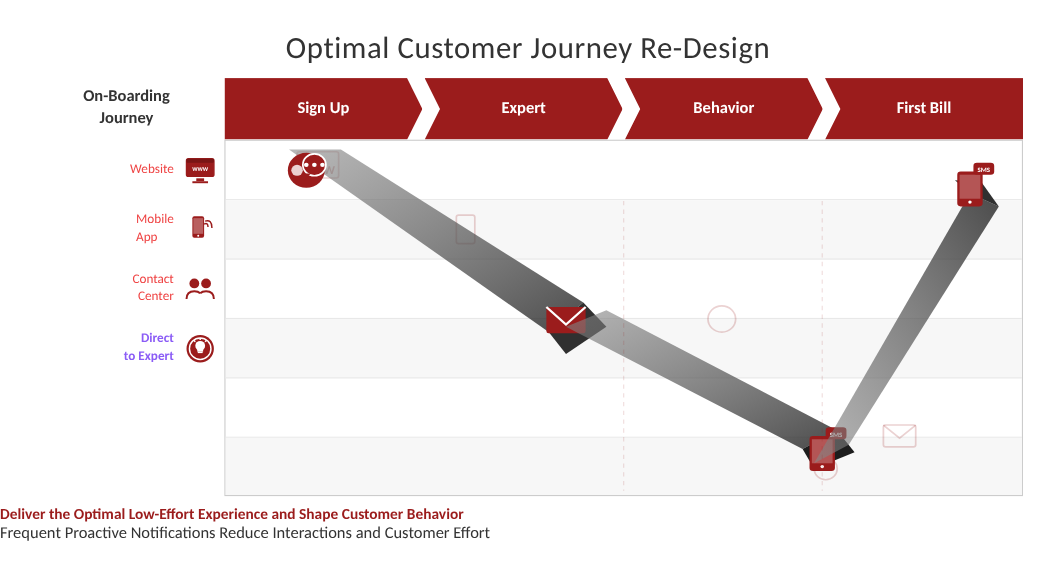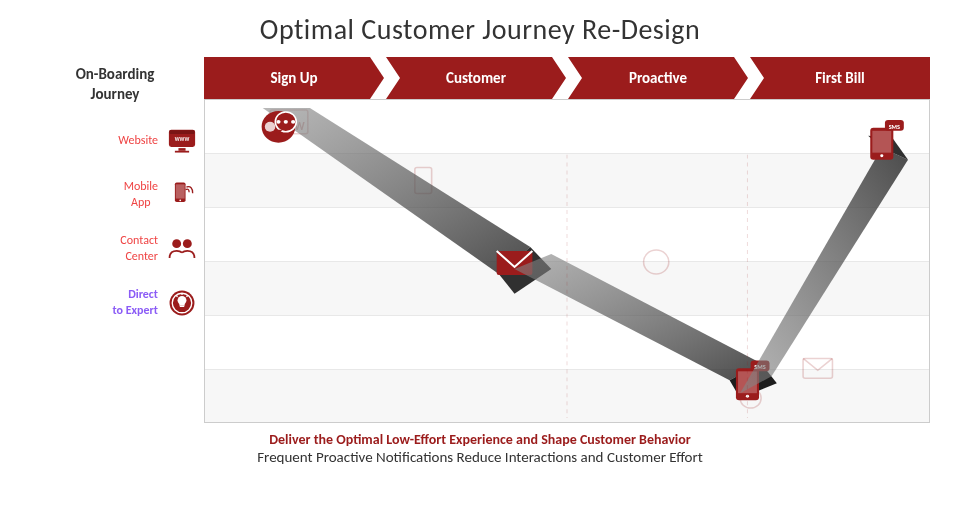--- a/index.html
+++ b/index.html
@@ -10,21 +10,21 @@
       font-family: 'Calibri', 'Segoe UI', Arial, sans-serif;
       overflow: hidden;
       position: relative;
     }
 
     .main-title {
       text-align: center;
       font-size: 28px;
       font-weight: 300;
       color: #333333;
-      padding-top: 12px;
+      padding-top: 26px;
       padding-bottom: 10px;
       letter-spacing: 0.5px;
     }
 
     .diagram-area {
       display: flex;
       flex-direction: row;
       margin: 0 30px;
       position: relative;
     }
@@ -80,21 +80,21 @@
       flex: 1;
       position: relative;
       margin-left: 4px;
     }
 
     
     .header-arrows {
       display: flex;
       flex-direction: row;
       margin-bottom: 0;
-      height: 42px;
+      height: 56px;
       border-radius: 14px;
     }
 
     .arrow-step {
       flex: 1;
       background: #9b1c1c;
       color: white;
       display: flex;
       align-items: center;
       justify-content: center;
@@ -136,21 +136,20 @@
     .chart-svg {
       position: absolute;
       top: 0;
       left: 0;
       width: 100%;
       height: 100%;
     }
 
     
     .footer-area {
-      text-align: center;
       margin-top: 10px;
     }
 
     .footer-line1 {
       font-size: 14px;
       font-weight: bold;
       color: #9b1c1c;
     }
 
     .footer-line2 {
@@ -184,21 +183,21 @@
             <rect x="4" y="6" width="28" height="18" rx="2" stroke="#9b1c1c" stroke-width="1.5" fill="none"></rect>
             <rect x="4" y="6" width="28" height="4" rx="1" fill="#7a1515"></rect>
             <text x="18" y="18" text-anchor="middle" fill="white" font-size="6" font-weight="bold">WWW</text>
             <rect x="14" y="26" width="8" height="3" fill="#9b1c1c"></rect>
             <rect x="10" y="29" width="16" height="2" fill="#9b1c1c"></rect>
           </svg>
         </div>
       </div>
 
       <div class="channel-row">
-        <span class="channel-label" style="text-align:center">Mobile<br>App</span>
+        <span class="channel-label" style="text-align:left">Mobile<br>App</span>
         <div class="channel-icon">
           <svg class="icon-svg" viewBox="0 0 36 36" fill="none">
             <rect x="10" y="4" width="12" height="22" rx="2" fill="#9b1c1c"></rect>
             <rect x="11" y="6" width="10" height="16" fill="white" opacity="0.3"></rect>
             <circle cx="16" cy="24" r="1" fill="white"></circle>
 
             <path d="M22 12 Q26 10 26 15" stroke="#9b1c1c" stroke-width="1.5" fill="none"></path>
             <path d="M23 9 Q30 7 30 16" stroke="#9b1c1c" stroke-width="1.5" fill="none"></path>
           </svg>
         </div>
@@ -237,22 +236,22 @@
       </div>
 
 
     </div>
   </div>
 
   <div class="chart-container">
 
     <div class="header-arrows">
       <div class="arrow-step">Sign Up</div>
-      <div class="arrow-step">Customer</div>
-      <div class="arrow-step">Proactive</div>
+      <div class="arrow-step">Expert</div>
+      <div class="arrow-step">Behavior</div>
       <div class="arrow-step">First Bill</div>
     </div>
 
     <div class="chart-grid" style="height:324px;">
       <div class="grid-row"></div>
       <div class="grid-row"></div>
       <div class="grid-row"></div>
       <div class="grid-row"></div>
       <div class="grid-row"></div>
       <div class="grid-row"></div>

